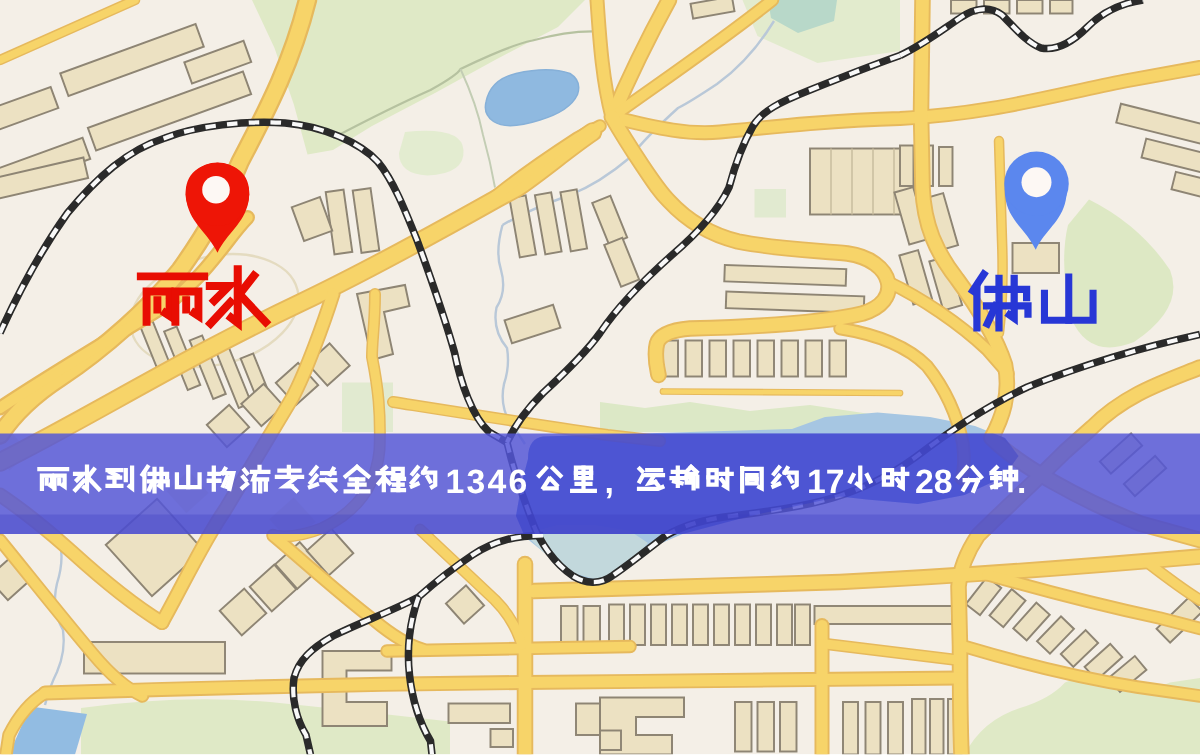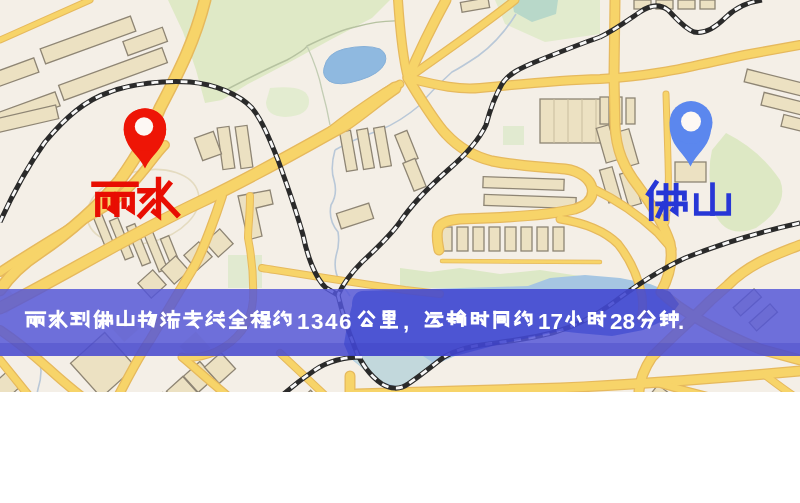--- a/index.html
+++ b/index.html
@@ -1,16 +1,16 @@
 <!DOCTYPE html>
 <html><head>
 <meta charset="utf-8">
 <style>
 html,body{margin:0;padding:0;background:#fff;}
-#map{width:800px;height:392px;position:relative;overflow:hidden;font-family:"Liberation Sans",sans-serif;}
+#map{width:800px;height:503px;position:relative;overflow:hidden;font-family:"Liberation Sans",sans-serif;}
 svg{display:block;filter:blur(0.45px);}
 </style>
 </head>
 <body>
 <div id="map">
 <svg width="800" height="503" viewBox="0 0 800 503">
 <defs>
 <clipPath id="bannerclip">
           <rect x="0" y="289" width="800" height="67"></rect>
         </clipPath>

